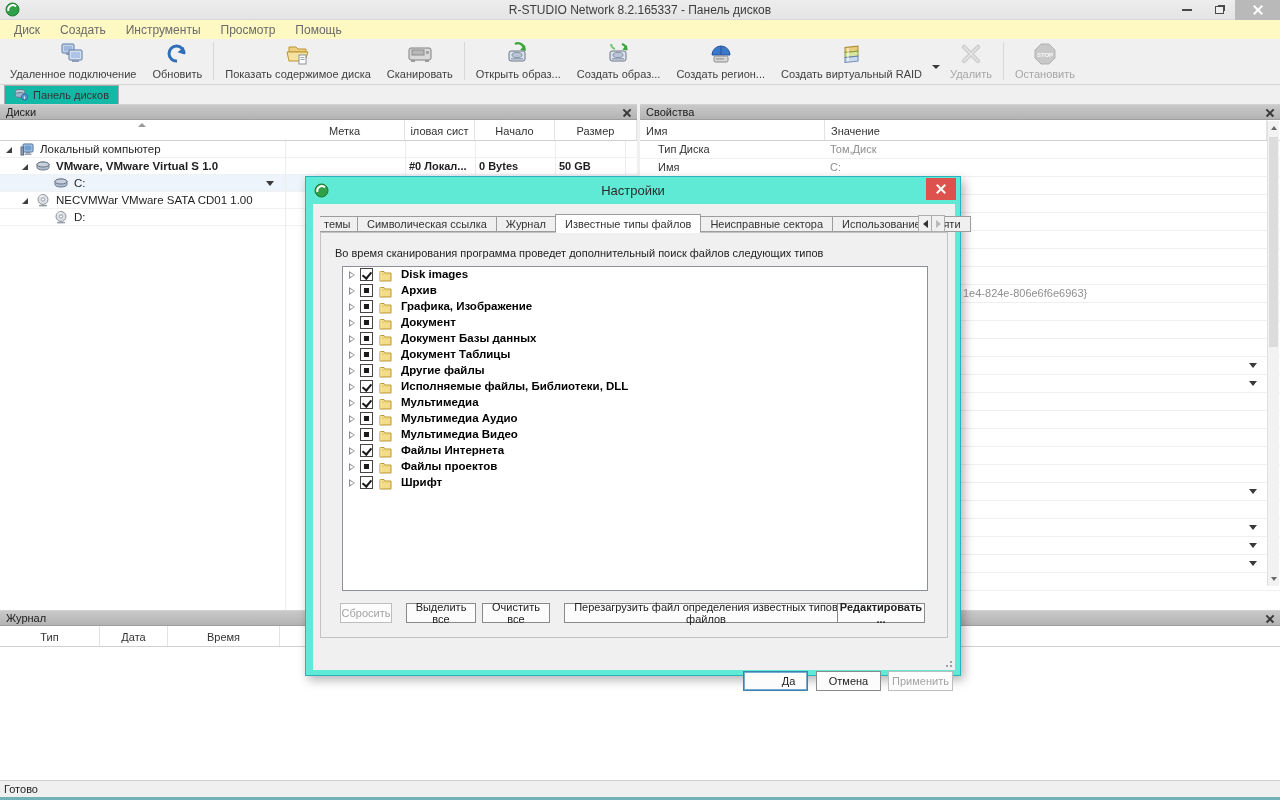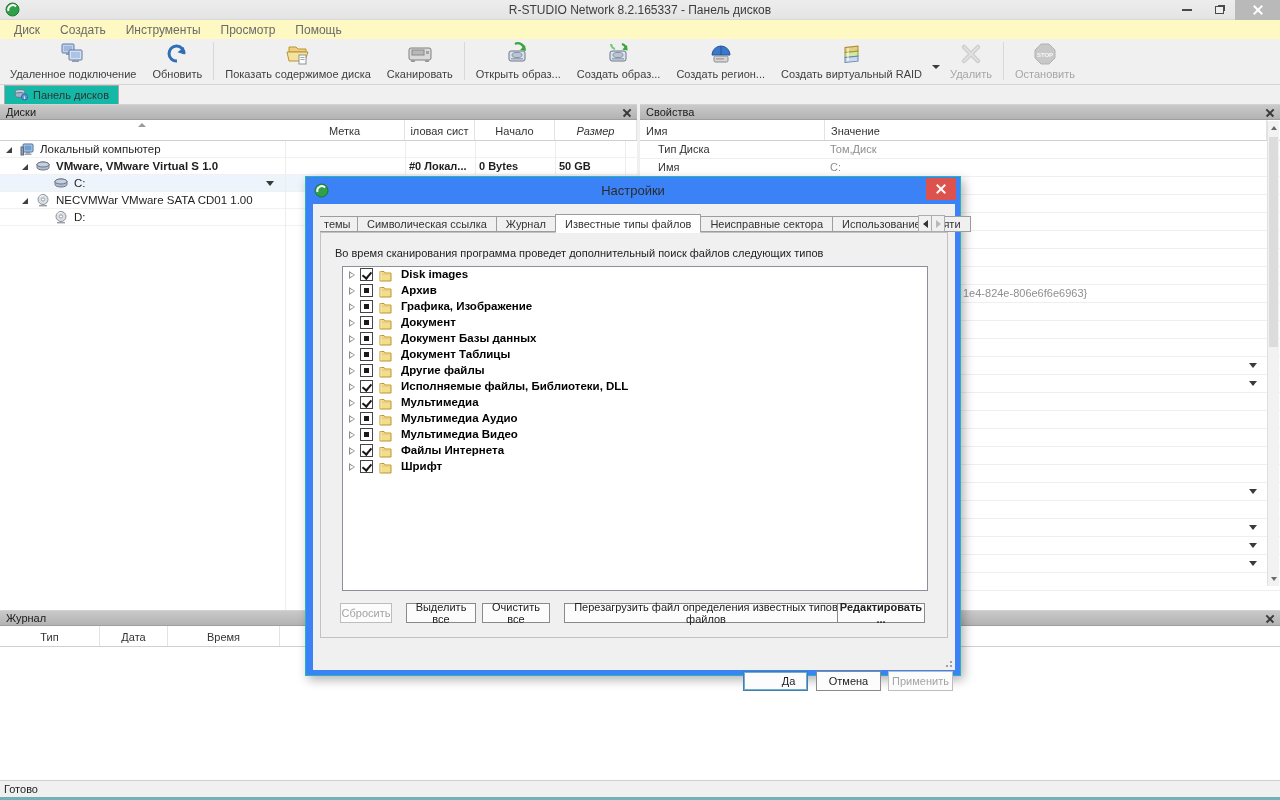--- a/index.html
+++ b/index.html
@@ -74,21 +74,21 @@
 
   
   #log-panel{position:absolute;left:0;top:610px;width:1280px;height:170px;background:#fff}
   #log-cols .hc{font-size:11px}
 
   
   #statusbar{position:absolute;left:0;top:780px;width:1280px;height:17px;background:#f0f0f0;border-top:1px solid #cfcfcf;font-size:11px;color:#1f1f1f;display:flex;align-items:center;padding:0 4px}
   #bottomstrip{position:absolute;left:0;top:797px;width:1280px;height:3px;background:#72b1b5}
 
   
-  #dialog{position:absolute;left:305px;top:176px;width:656px;height:500px;background:#3b82f6;border:1px solid #27b2bc;box-shadow:3px 4px 10px rgba(0,0,0,.3);z-index:10}
+  #dialog{position:absolute;left:305px;top:176px;width:656px;height:500px;background:#5eead4;border:1px solid #27b2bc;box-shadow:3px 4px 10px rgba(0,0,0,.3);z-index:10}
   #dlg-title{position:relative;height:26px;display:flex;align-items:center}
   #dlg-title .app-ic{margin-left:8px;width:15px;height:15px}
   #dlg-title .dtitle{position:absolute;left:0;right:0;text-align:center;font-size:13px;color:#2b2b2b}
   #dlg-close{position:absolute;right:4px;top:1px;width:30px;height:22px;background:#dd524c;display:flex;align-items:center;justify-content:center;cursor:pointer}
   #dlg-inner{position:absolute;left:7px;top:27px;width:642px;height:466px;background:#f0f0f0}
   #dlg-tabs{position:absolute;left:7px;top:10px;height:18px;display:flex;align-items:flex-end;z-index:3}
   .dtab{height:16px;line-height:15px;border:1px solid #9c9c9c;background:#f0f0f0;font-size:11px;color:#333;padding:0 9px;margin-right:-1px;white-space:nowrap;cursor:pointer}
   .dtab.clipped{width:38px;padding:0 4px;overflow:hidden;border-left:none}
   .dtab.active{height:19px;line-height:18px;background:#fff;border-bottom:1px solid #fff;margin-bottom:-1px;z-index:4;position:relative}
   #tab-nav{position:absolute;right:10px;top:11px;height:17px;display:flex;z-index:3}
@@ -280,21 +280,21 @@
 
 <div id="disks-panel">
   <div class="panel-head">
     <span>Диски</span>
     <i class="panel-close"></i>
   </div>
   <div class="colheader" id="disks-cols">
       <div class="hc" style="left: 285px; width: 120px;">Метка</div>
       <div class="hc" style="left: 405px; width: 70px;">іловая сист</div>
       <div class="hc" style="left: 475px; width: 80px;">Начало</div>
-      <div class="hc" style="left: 555px; width: 82px; font-style: italic;">Размер</div>
+      <div class="hc" style="left: 555px; width: 82px;">Размер</div>
       <i class="sort-caret" style="left: 138px; top: 3px;"></i>
     </div>
   <div id="disk-rows" style="height: 469px;">
       <div class="drow">
     <i class="exp" style="left: 6px;"></i>
     <span class="ric" style="left: 20px;"><svg width="14" height="13" viewBox="0 0 14 13">
             <rect x="3" y="1" width="10" height="8" rx="1" fill="#b9d1ea" stroke="#4a6b96"></rect>
             <rect x="4.5" y="2.5" width="7" height="5" fill="#6f9ed0"></rect>
             <rect x="6" y="9" width="4" height="1.5" fill="#7d8aa0"></rect>
             <rect x="4.5" y="10.5" width="7" height="1.5" fill="#9aa7b8"></rect>
@@ -655,20 +655,30 @@
     <i class="cb checked"></i>
     <span class="fico"><svg width="13" height="13" viewBox="0 0 13 13">
                 <path d="M1 2.5 h4 l1.3 1.5 H12 v8 H1 Z" fill="#f3dc8b" stroke="#b8962e"></path>
                 <path d="M1 5 h11" stroke="#e2c468"></path>
                 <path d="M2 2.5 v9" stroke="#fbeebc"></path>
               </svg></span>
     <span class="flabel">Файлы Интернета</span>
   </div>
           <div class="frow">
     <i class="fexp"></i>
+    <i class="cb partial"></i>
+    <span class="fico"><svg width="13" height="13" viewBox="0 0 13 13">
+                <path d="M1 2.5 h4 l1.3 1.5 H12 v8 H1 Z" fill="#f3dc8b" stroke="#b8962e"></path>
+                <path d="M1 5 h11" stroke="#e2c468"></path>
+                <path d="M2 2.5 v9" stroke="#fbeebc"></path>
+              </svg></span>
+    <span class="flabel">Файлы проектов</span>
+  </div>
+          <div class="frow">
+    <i class="fexp"></i>
     <i class="cb checked"></i>
     <span class="fico"><svg width="13" height="13" viewBox="0 0 13 13">
                 <path d="M1 2.5 h4 l1.3 1.5 H12 v8 H1 Z" fill="#f3dc8b" stroke="#b8962e"></path>
                 <path d="M1 5 h11" stroke="#e2c468"></path>
                 <path d="M2 2.5 v9" stroke="#fbeebc"></path>
               </svg></span>
     <span class="flabel">Шрифт</span>
   </div>
         </div>
       <div id="dlg-actions">

